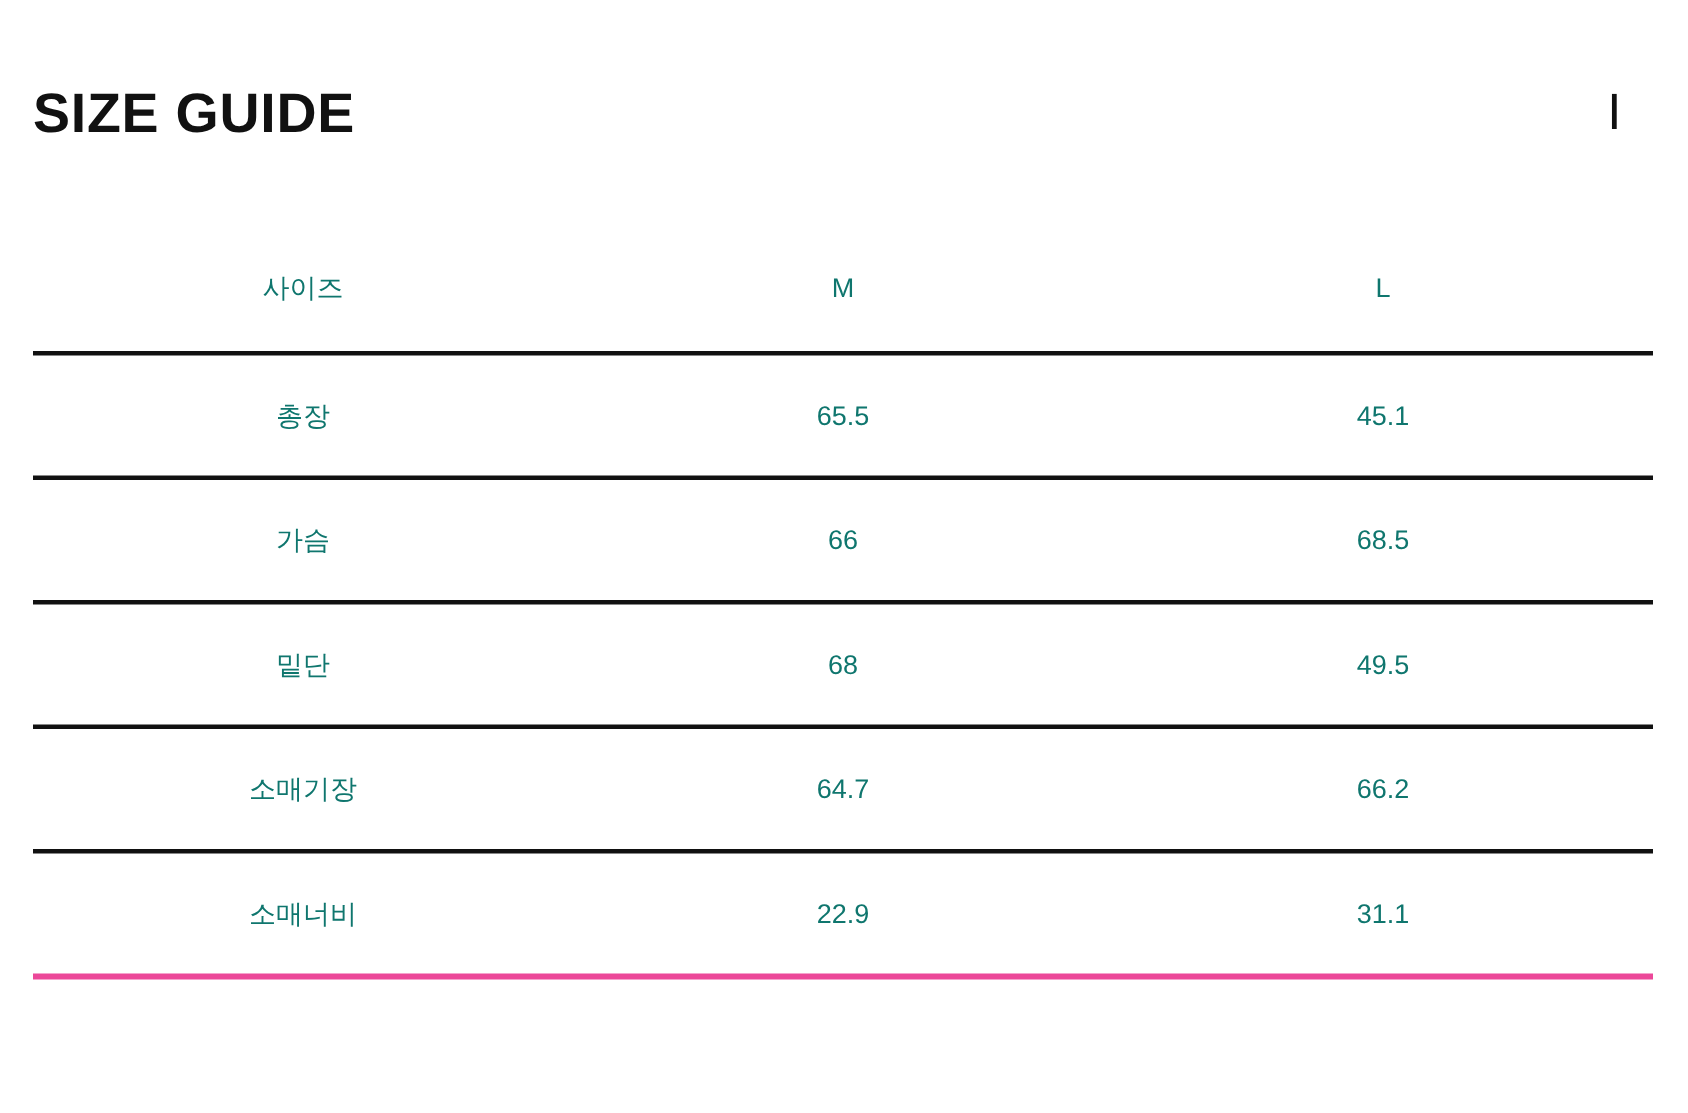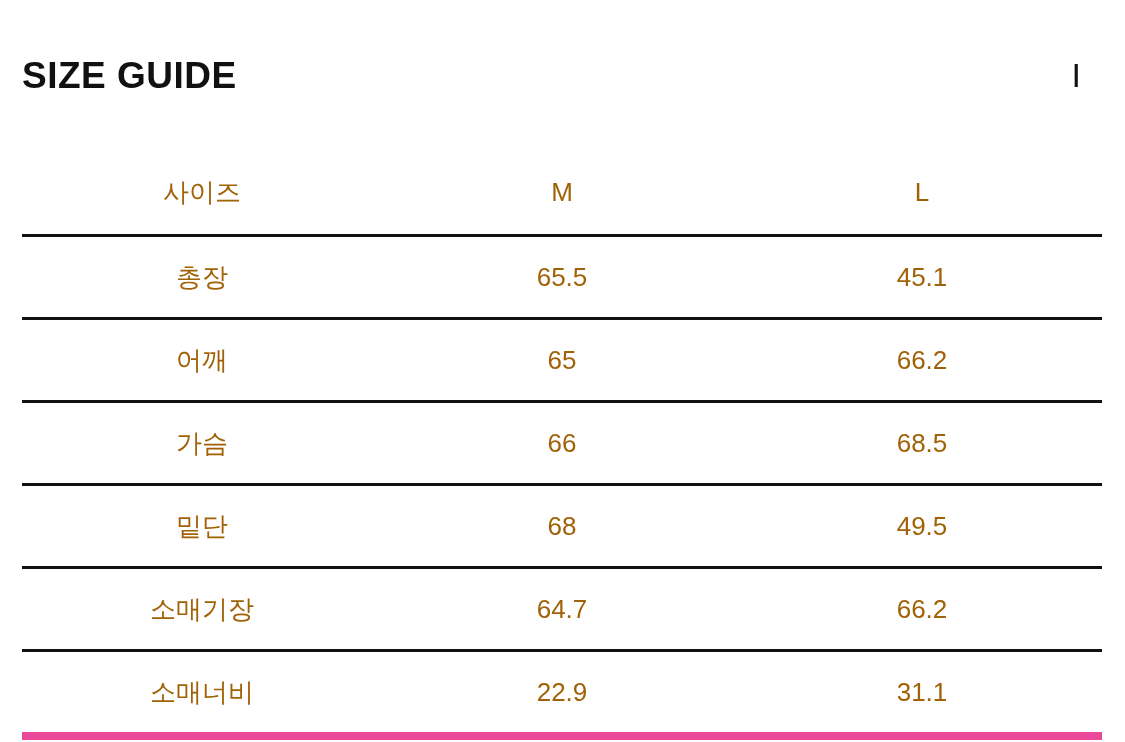--- a/index.html
+++ b/index.html
@@ -60,36 +60,36 @@
     width: 1080px;
     border-collapse: collapse;
     table-layout: fixed;
   }
   .size-table col.c-label { width: 360px; }
   .size-table col.c-val   { width: 360px; }
 
   .size-table th,
   .size-table td {
     text-align: center;
-    font-size: 26px;
+    font-size: 18px;
     font-weight: 400;
-    color: #a16207;
+    color: #0f766e;
     padding: 0;
     height: 80px;
     vertical-align: middle;
   }
   .size-table thead th {
     border: none;
     height: 84px;
   }
   .size-table tbody tr {
     border-top: 3px solid #111111;
   }
   .size-table tbody tr:last-child {
-    border-bottom: 8px solid #ec4899;
+    border-bottom: 4px solid #ec4899;
   }
   .label-cell {
     font-size: 26px;
   }
   .val-cell {
     font-size: 26px;
   }
 </style>
 </head>
 <body>
@@ -114,25 +114,20 @@
         <th class="val-cell">L</th>
       </tr>
     </thead>
     <tbody>
       <tr>
         <td class="label-cell">총장</td>
         <td class="val-cell">65.5</td>
         <td class="val-cell">45.1</td>
       </tr>
       <tr>
-        <td class="label-cell">어깨</td>
-        <td class="val-cell">65</td>
-        <td class="val-cell">66.2</td>
-      </tr>
-      <tr>
         <td class="label-cell">가슴</td>
         <td class="val-cell">66</td>
         <td class="val-cell">68.5</td>
       </tr>
       <tr>
         <td class="label-cell">밑단</td>
         <td class="val-cell">68</td>
         <td class="val-cell">49.5</td>
       </tr>
       <tr>

